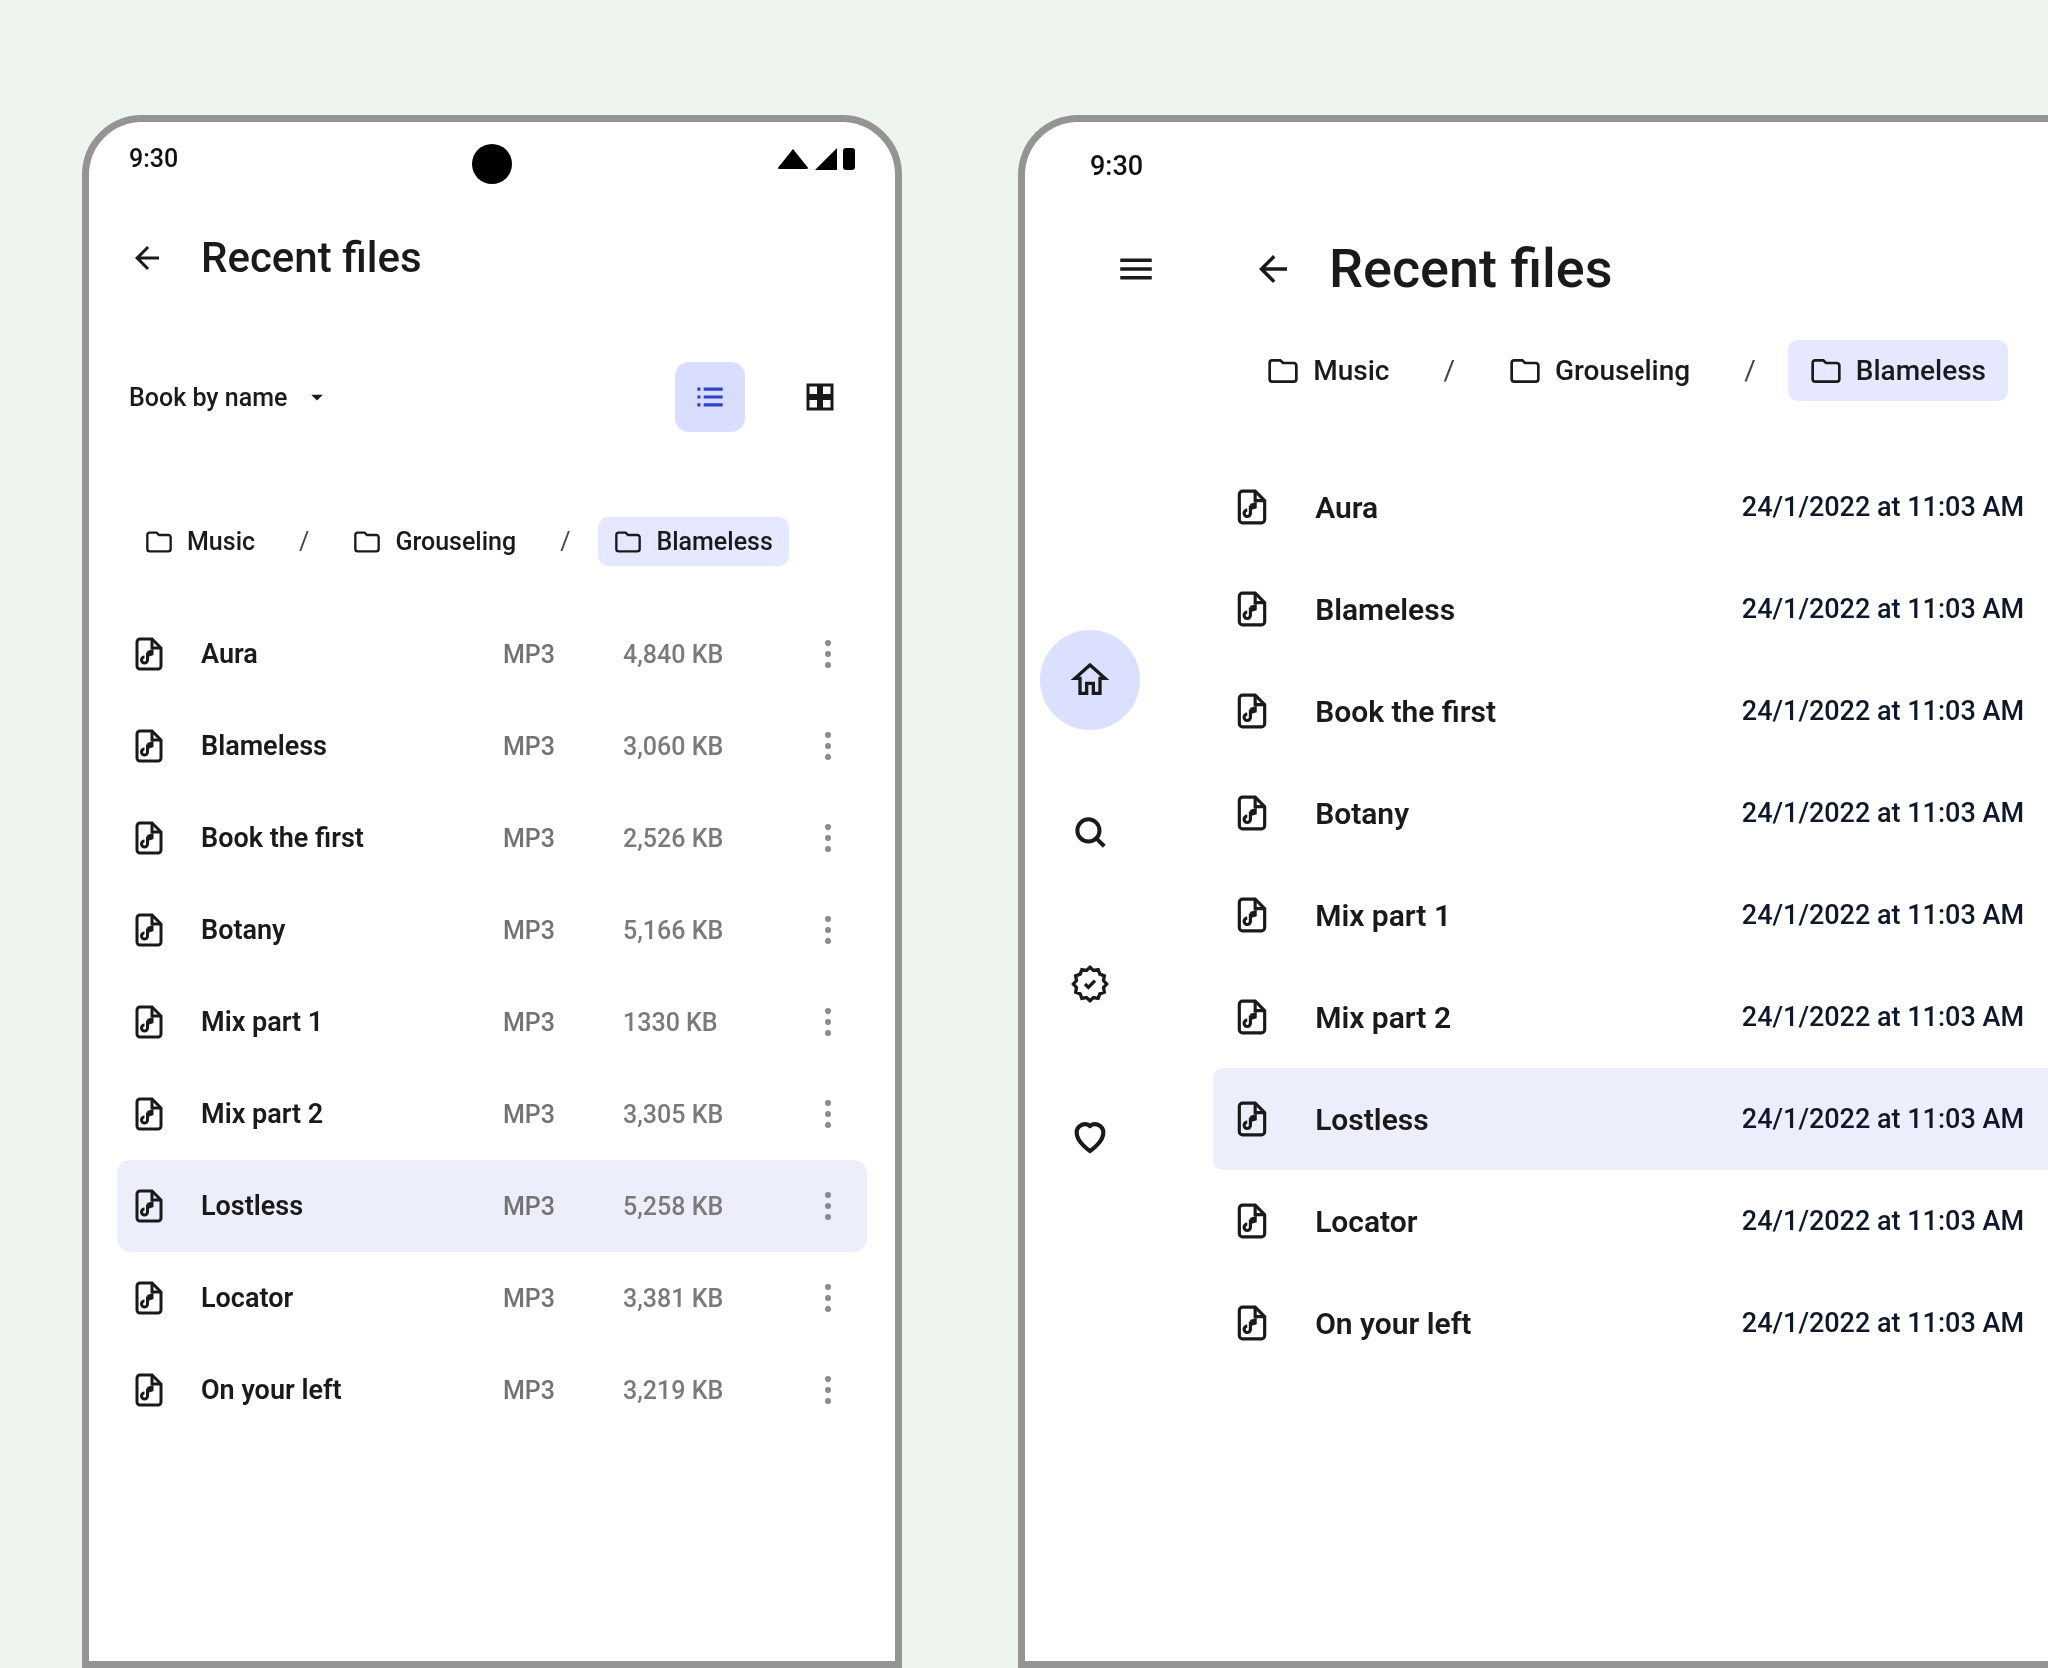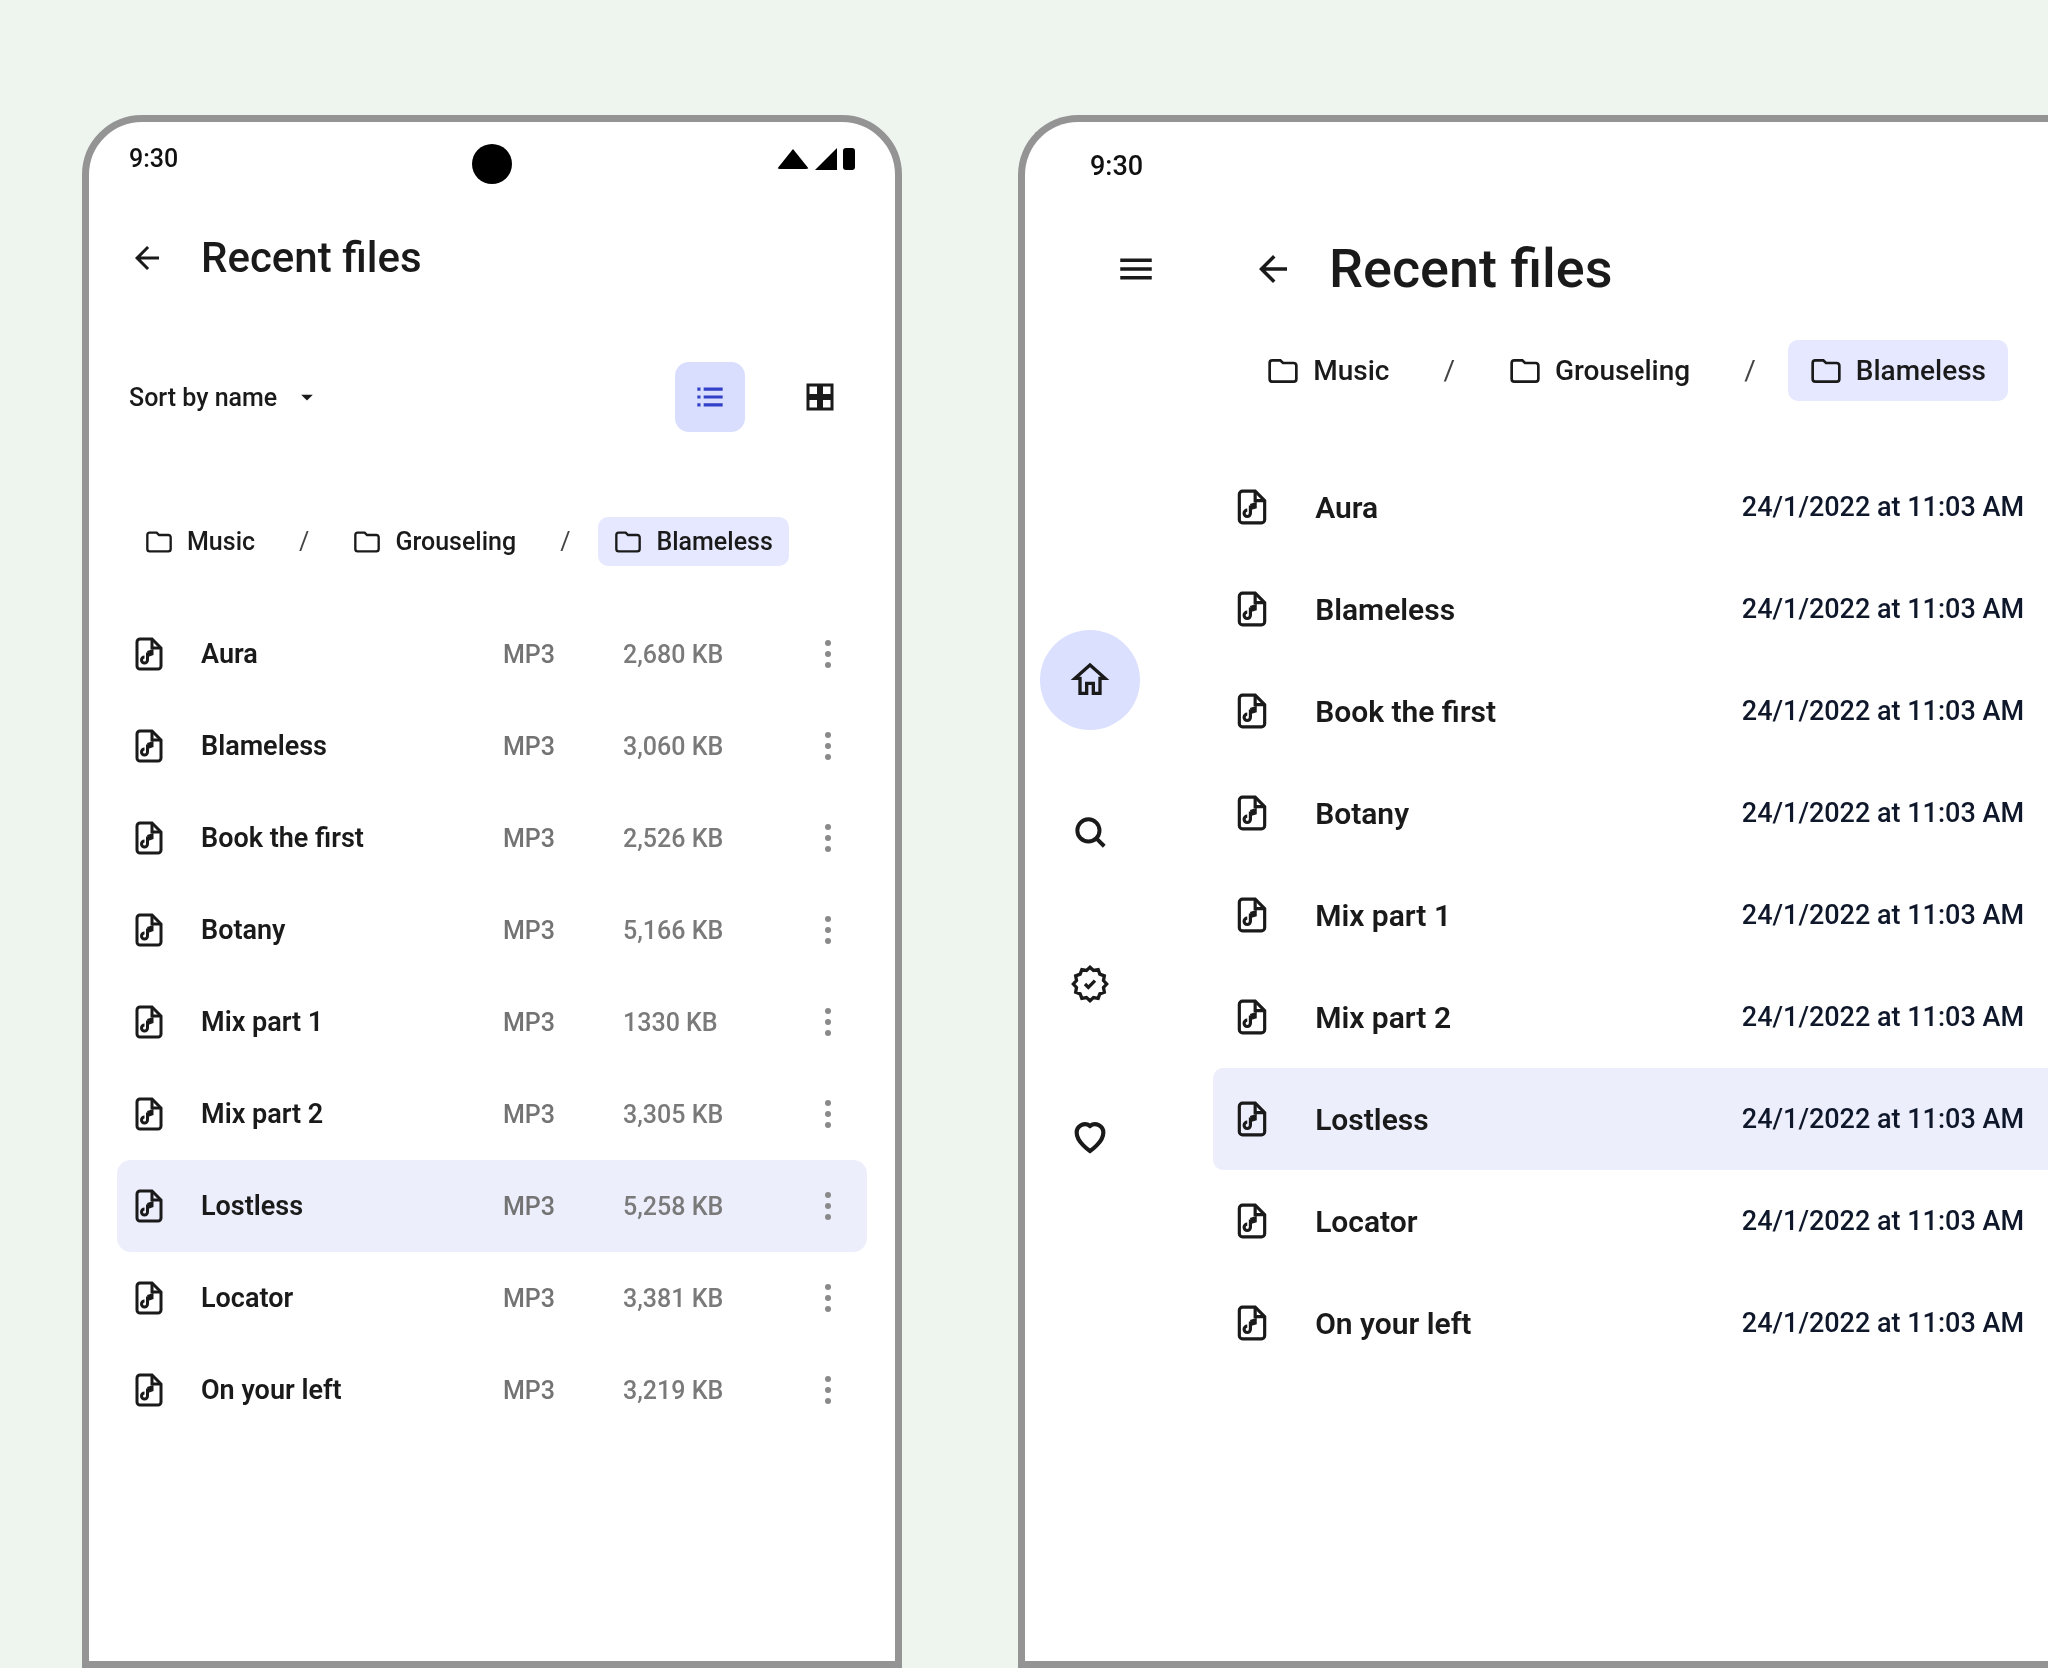--- a/index.html
+++ b/index.html
@@ -216,21 +216,21 @@
 
   <div class="titlebar">
     <svg class="svg" width="36" height="36" viewBox="0 0 24 24" fill="#1a1a1a">
         <use href="#ic-back"></use>
       </svg>
     <h1>Recent files</h1>
   </div>
 
   <div class="sortrow">
     <div class="sortbtn">
-      <span>Sort by name</span>
+      <span>Book by name</span>
       <svg class="svg" width="28" height="28" viewBox="0 0 24 24" fill="#1a1a1a">
           <use href="#ic-chev"></use>
         </svg>
     </div>
     <div class="viewtoggles">
       <div class="vt active">
         <svg class="svg" width="38" height="38" viewBox="0 0 24 24" fill="#3340c8">
             <use href="#ic-list"></use>
           </svg>
       </div>
@@ -265,21 +265,21 @@
       </div>
     </div>
 
   <div class="filelist" id="phone-files">
       <div class="filerow">
     <svg class="svg" width="36" height="36" viewBox="0 0 24 24" style="color:#1a1a1a">
           <use href="#ic-audio"></use>
         </svg>
     <span class="fname">Aura</span>
     <span class="ftype">MP3</span>
-    <span class="fsize">2,680 KB</span>
+    <span class="fsize">4,840 KB</span>
     <span class="kebab">
           <span></span>
           <span></span>
           <span></span>
         </span>
       </div>
       <div class="filerow">
     <svg class="svg" width="36" height="36" viewBox="0 0 24 24" style="color:#1a1a1a">
           <use href="#ic-audio"></use>
         </svg>

